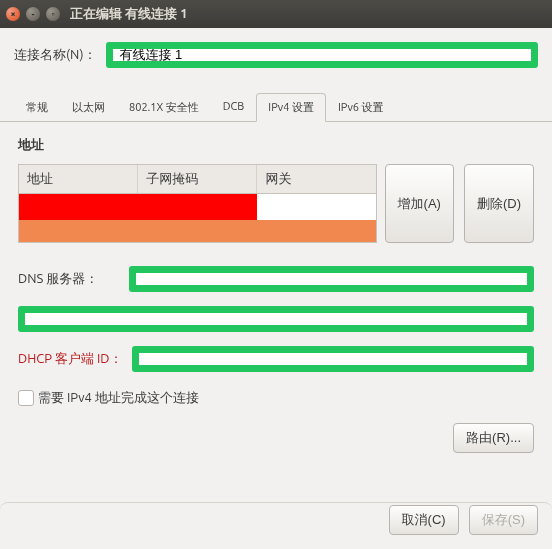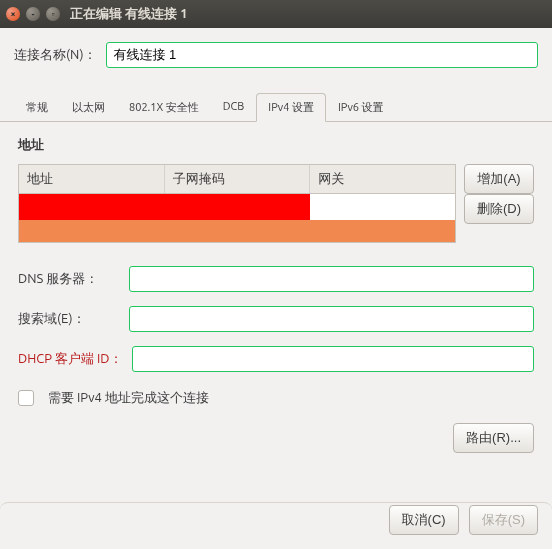--- a/index.html
+++ b/index.html
@@ -26,21 +26,21 @@
     width: 14px; height: 14px; border-radius: 50%;
     display: flex; align-items: center; justify-content: center;
     font-size: 9px; color: #2a2a2a;
   }
   .close { background: radial-gradient(circle at 30% 30%, #f29d87, #df4a16); }
   .min, .max { background: radial-gradient(circle at 30% 30%, #9a958c, #5f5b53); }
   .content { padding: 14px; background: #f2f1f0; }
   .row { display: flex; align-items: center; margin-bottom: 24px; }
   .row > label { white-space: nowrap; margin-right: 10px; }
   input[type=text] {
-    border: 1px solid #22c55e;
+    border: 7px solid #22c55e;
     border-radius: 3px;
     padding: 4px 6px;
     background: #fff;
     height: 26px;
     font-size: 13px;
     width: 100%;
   }
   .tabs { display: flex; border-bottom: 1px solid #c7c2ba; margin: 0 -14px 14px -14px; padding: 0 14px; }
   .tab {
     padding: 6px 11px;
@@ -79,37 +79,37 @@
   }
   .thead { display: flex; background: #ece9e5; border-bottom: 1px solid #c7c2ba; }
   .th {
     flex: 1; padding: 5px 8px; border-right: 1px solid #d6d2cb;
   }
   .th:last-child { border-right: none; }
   .trow1 { display: flex; height: 26px; }
   .cell-red { flex: 2; background: #ff0000; }
   .cell-white { flex: 1; background: #fff; }
   .trow2 { height: 22px; background: #f0884f; }
-  .addr-btns { display: flex; flex-direction: column; }
+  .addr-btns { display: flex; flex-direction: row; gap: 10px; }
   .btn {
     border: 1px solid #b8b4ad;
     border-radius: 4px;
     background: linear-gradient(to bottom, #fdfdfc, #e6e3de);
     padding: 5px 12px;
     font-size: 13px;
     cursor: pointer;
     white-space: nowrap;
     color: #3c3c3c;
   }
   .btn:disabled { color: #b0aca4; }
   .form-grid { margin-top: 20px; padding: 3px 4px; }
   .form-grid .row { margin-bottom: 14px; }
   .form-grid label { width: 130px; }
   .form-grid .disabled { color: #b91c1c; }
-  .chk-row { display: flex; align-items: center; gap: 14px; padding: 0 4px; margin-bottom: 16px; }
+  .chk-row { display: flex; align-items: center; gap: 4px; padding: 0 4px; margin-bottom: 16px; }
   .chk {
     width: 16px; height: 16px; border: 1px solid #b8b4ad; border-radius: 3px; background: #fff;
   }
   .routes-row { display: flex; justify-content: flex-end; padding: 0 4px; }
   .footer {
     position: absolute; bottom: 12px; left: 0; right: 0;
     padding: 2px 14px;
     display: flex; justify-content: flex-end; gap: 10px;
     background: #f2f1f0;
     border-top: 1px solid #dad6cf;
@@ -164,21 +164,20 @@
       <button class="btn">删除(D)</button>
     </div>
   </div>
 
   <div class="form-grid">
     <div class="row">
       <label>DNS 服务器：</label>
       <input type="text" style="">
     </div>
     <div class="row">
-      <label>搜索域(E)：</label>
       <input type="text" style="">
     </div>
     <div class="row">
       <label class="disabled">DHCP 客户端 ID：</label>
       <input type="text" disabled="" style="">
     </div>
   </div>
 
   <div class="chk-row">
     <div class="chk"></div>

